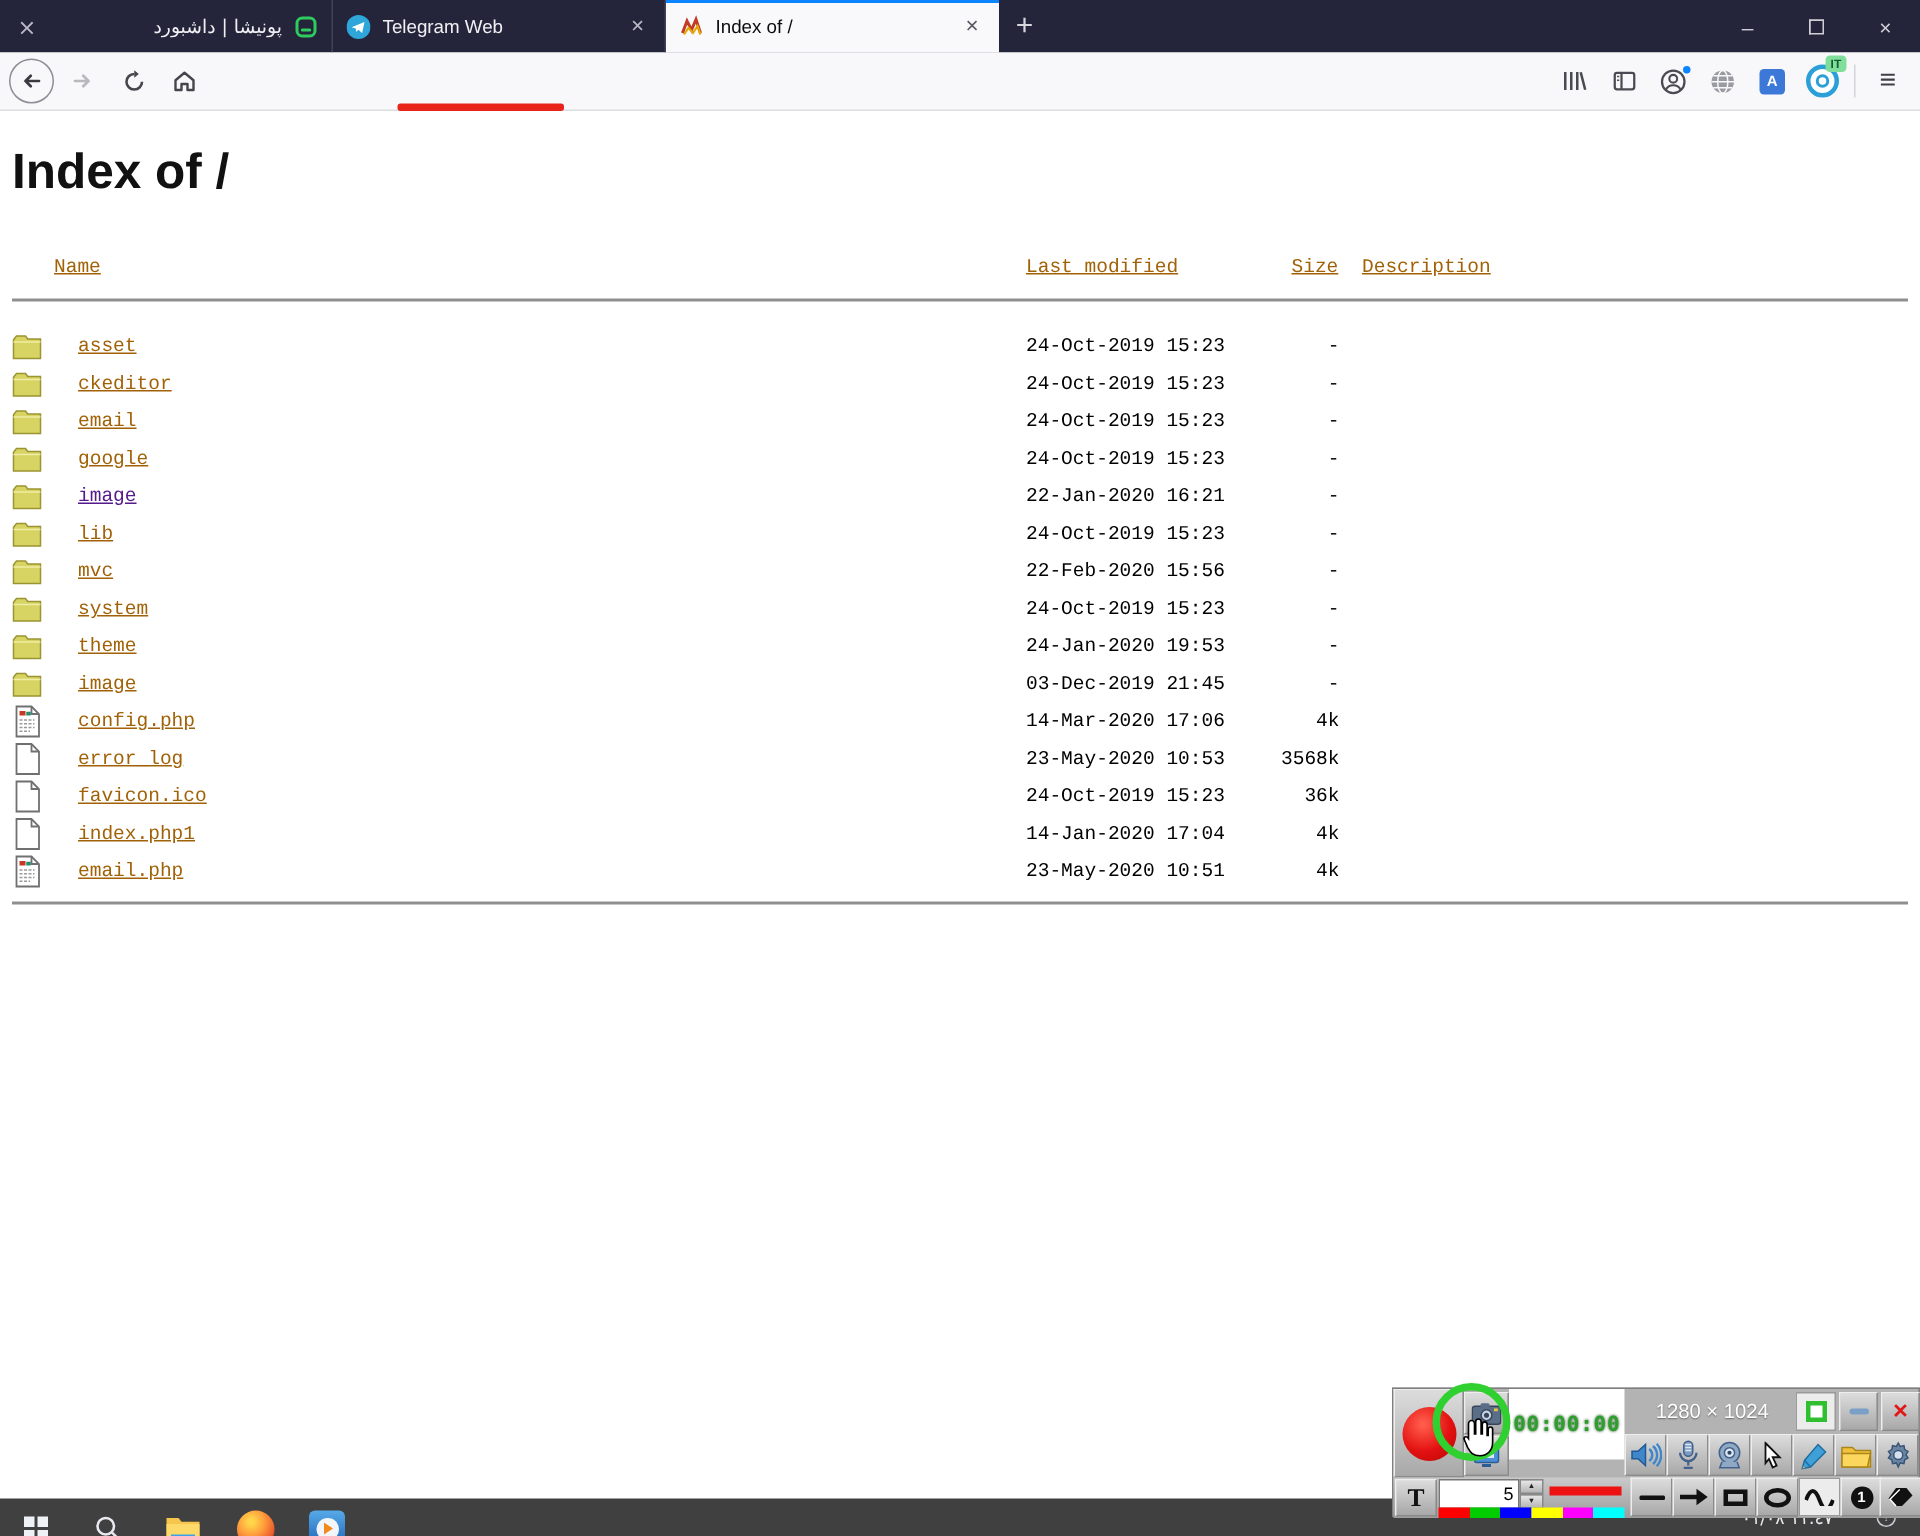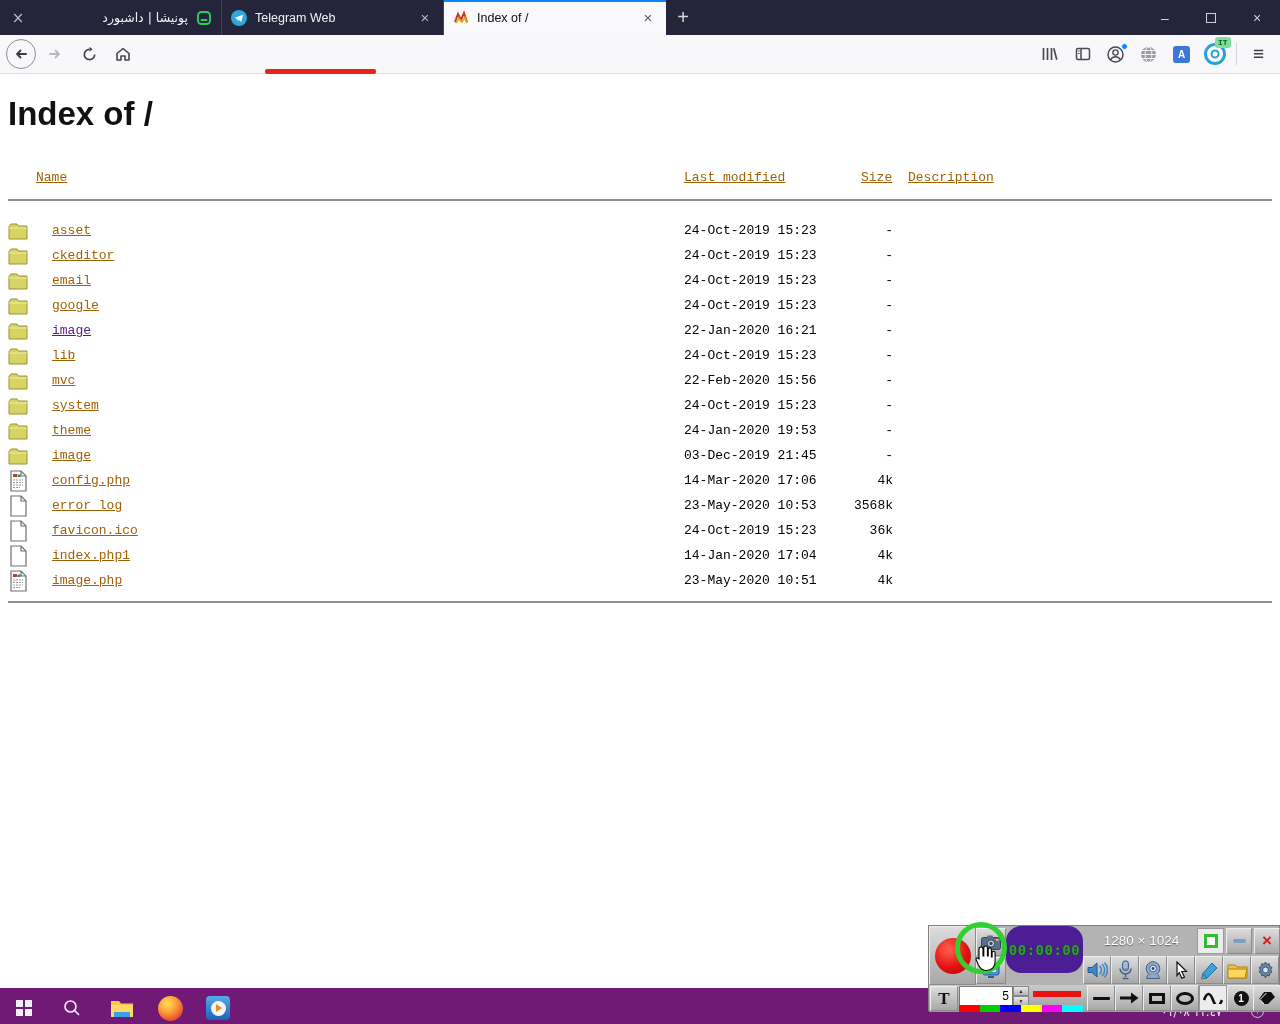--- a/index.html
+++ b/index.html
@@ -33,21 +33,21 @@
   .url-icon { width:26px; display:flex; align-items:center; justify-content:center; }
   .page-action { width:26px; display:flex; align-items:center; justify-content:center; color:#55555d; }
   .dots { font-size:13px; letter-spacing:1px; font-weight:bold; color:#55555d; }
   .star { font-size:16px; color:#45454d; }
   .nav-right { position:absolute; right:6px; top:4px; display:flex; align-items:center; gap:2px; }
   .nav-right .nav-btn { width:31px; }
   .toolbar-sep { width:1px; height:22px; background:#d4d4da; margin:0 4px; }
   .acct-wrap { position:relative; }
   .acct-dot { position:absolute; top:4px; right:3px; width:7px; height:7px; border-radius:50%; background:#0a84ff; border:1px solid #f8f8fa; }
   .translate-ic { width:17px; height:17px; border-radius:3px; background:#3b78d8; color:#fff; font-size:10px; font-weight:bold; display:flex; align-items:center; justify-content:center; }
-  .it-wrap { position:relative; width:26px; height:26px;font-family:Liberation Mono, monospace; }
+  .it-wrap { position:relative; width:26px; height:26px; }
   .it-badge { position:absolute; top:-4px; right:-3px; background:#7ede9a; color:#135c2e; font-size:8px; font-weight:bold; padding:1px 3px; border-radius:3px; }
   .hamburger { font-size:19px; color:#3f3f46; }
 
   
   .url-annotation { position:absolute; left:265px; top:69px; width:111px; height:5px; background:#e8231a; border-radius:2px; z-index:5; }
 
   
   .content { position:absolute; top:75px; left:0; width:1280px; height:909px; background:#fff; }
   .content h1 { position:absolute; left:8px; top:20px; font-size:33px; font-weight:bold; color:#111; }
   .cols { position:absolute; top:95px; left:0; width:100%; font-family:"Liberation Mono",monospace; font-size:13px; }
@@ -65,40 +65,40 @@
   .row-icon svg { display:none; }
   .row-icon.folder svg.ic-folder { display:block; }
   .row-icon.file svg.ic-file { display:block; }
   .row-icon.script svg.ic-script { display:block; }
   .row-name { position:absolute; left:52px; top:4px;text-align:center; }
   .row-date { position:absolute; left:684px; top:4px; color:#000; }
   .row-size { position:absolute; left:770px; top:4px; width:123px; text-align:right; color:#000; }
   .footer-line { position:absolute; left:8px; top:540px; font-style:italic; font-size:15.5px; color:#111; }
 
   
-  .taskbar { position:absolute; left:0; bottom:0; width:1280px; height:36px; background:#701a75; z-index:10; }
+  .taskbar { position:absolute; left:0; bottom:0; width:1280px; height:25px; background:#404040; z-index:10; }
   .tb-cell { position:absolute; top:0; width:44px; height:40px; display:flex; align-items:center; justify-content:center; }
   .tb-start{ left:2px; } .tb-search{ left:50px; } .tb-explorer{ left:100px; } .tb-firefox{ left:148px; } .tb-player{ left:196px; }
   .tb-active::after { content:""; position:absolute; left:3px; right:3px; bottom:0; height:3px; background:#52b1ff; }
   .fx-icon { width:25px; height:25px; border-radius:50%; background:radial-gradient(circle at 38% 30%, #ffd54a 8%, #ff9d3c 38%, #e8542c 72%, #b5271f 100%); }
   .player-icon { width:24px; height:24px; border-radius:4px; background:linear-gradient(#57aae8,#1d62b8); display:flex; align-items:center; justify-content:center; }
   .player-icon .pcirc { width:15px; height:15px; border-radius:50%; background:#f2f6fa; display:flex; align-items:center; justify-content:center; }
   .player-icon .ptri { width:0; height:0; border-left:6px solid #f08a1d; border-top:4px solid transparent; border-bottom:4px solid transparent; margin-left:2px; }
   .tray-clock { position:absolute; right:58px; bottom:5px; color:#e9e9ef; font-size:11.5px; line-height:13px; text-align:center; font-family:"DejaVu Sans",sans-serif; direction:rtl; }
   .tray-circle { position:absolute; right:16px; bottom:6px; width:13px; height:13px; border:1.5px solid #c9ccd4; border-radius:50%; color:#c9ccd4; font-size:8px; display:flex; align-items:center; justify-content:center; }
 
   
   .recorder { position:absolute; left:928px; top:925px; width:352px; height:86px; background:#b3b3b3; border:1px solid #7e7e7e; z-index:40; }
   .rbtn { position:absolute; background:linear-gradient(#dcdcdc,#a8a8a8); border:1px solid #8b8b8b; border-top-color:#eee; border-left-color:#eee; display:flex; align-items:center; justify-content:center; }
   .rbtn.pressed { background:#ececec; border:1px solid #9a9a9a; }
   .rec-cell { left:0; top:0; width:47px; height:59px; }
   .rec-dot { width:36px; height:36px; border-radius:50%; background:radial-gradient(circle at 38% 32%, #ff5a4a 5%, #e31111 55%, #b50505 100%); }
   .cam-btn { left:47px; top:2px; width:30px; height:28px; }
   .sub-btn { left:47px; top:31px; width:30px; height:27px; }
-  .lcd { position:absolute; left:77px; top:0; width:77px; height:47px; background:#4c1d95; display:flex; align-items:center; justify-content:center;border-radius:15px; }
+  .lcd { position:absolute; left:77px; top:0; width:77px; height:47px; background:#ffffff; display:flex; align-items:center; justify-content:center; }
   .lcd-text { font-family:"DejaVu Sans Mono",monospace; font-size:14px; font-weight:bold; color:#2e9e2e; letter-spacing:.5px; text-shadow:0 0 2px #0e4a0e; }
   .res-label { position:absolute; left:160px; top:7px; width:105px; text-align:center; color:#fff; font-size:13.5px; text-shadow:0 1px 1px #666; }
   .greensq-btn { left:268px; top:2px; width:27px; height:26px; }
   .greensq { width:14px; height:14px; border:3px solid #2fbf2f; background:#fff; }
   .min-btn { left:297px; top:2px; width:26px; height:26px; }
   .min-bar { width:13px; height:4px; background:#7aa0c8; border-radius:2px; }
   .close-btn { left:325px; top:2px; width:26px; height:26px; color:#e01717; font-weight:bold; font-size:17px; }
   .r2btn { top:30px; width:28px; height:28px; }
   .row3 { position:absolute; left:0; top:59px; width:352px; height:27px; background:linear-gradient(#cacaca,#9c9c9c); }
   .t-btn { left:1px; top:1px; width:28px; height:25px; font-family:"Liberation Serif",serif; font-weight:bold; font-size:17px; color:#111; }
@@ -424,21 +424,21 @@
     <span class="row-icon script">
 
       <svg class="ic-script" width="20" height="22" viewBox="0 0 20 22">
             <path d="M3 1h10l5 5v15H3z" fill="#fff" stroke="#707070" stroke-width="1.2"></path>
             <path d="M13 1v5h5" fill="none" stroke="#707070" stroke-width="1.2"></path>
             <rect x="5" y="4" width="4" height="3" fill="#c23b22"></rect>
             <rect x="9.5" y="4.5" width="3" height="2.5" fill="#1f8f6f"></rect>
             <path d="M5 10h10M5 12.5h10M5 15h10M5 17.5h7" stroke="#9a9a9a" stroke-width="1" stroke-dasharray="2 1"></path>
           </svg>
     </span>
-    <a class="row-name" href="#">image.php</a>
+    <a class="row-name" href="#">email.php</a>
     <span class="row-date">23-May-2020 10:51</span>
     <span class="row-size">4k</span>
   </div>
     </div>
 
   <div class="rule rule2"></div>
 </div>
 
 <div class="taskbar">
   <div class="tb-cell tb-start">

